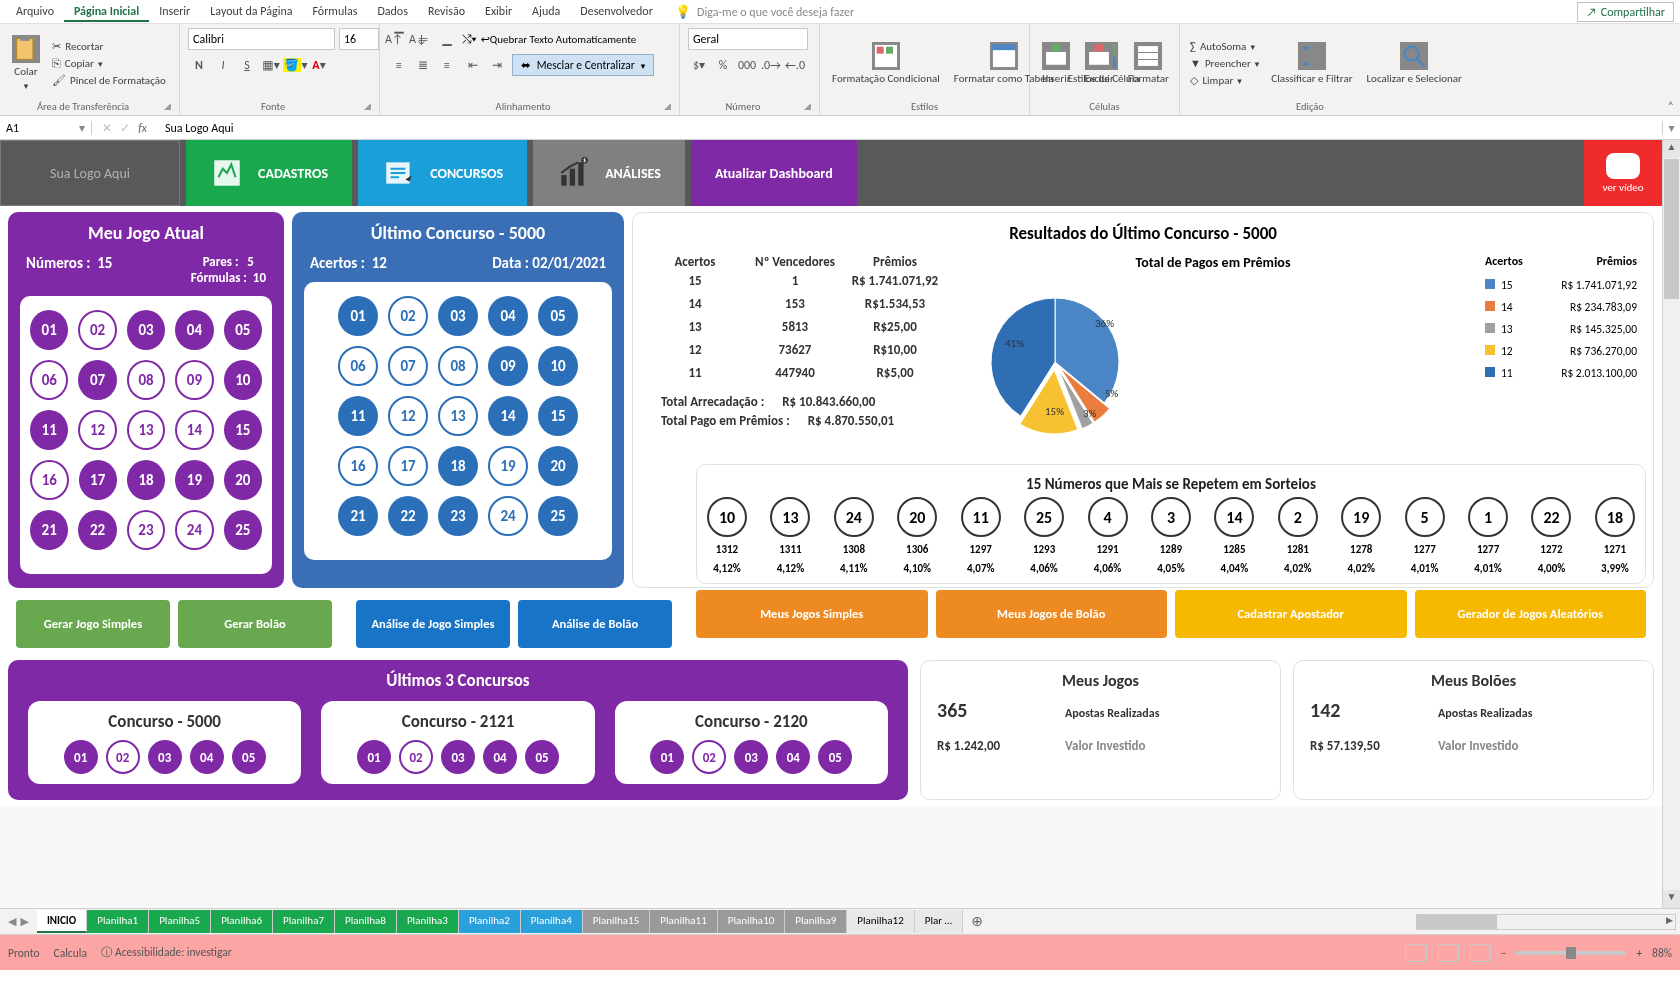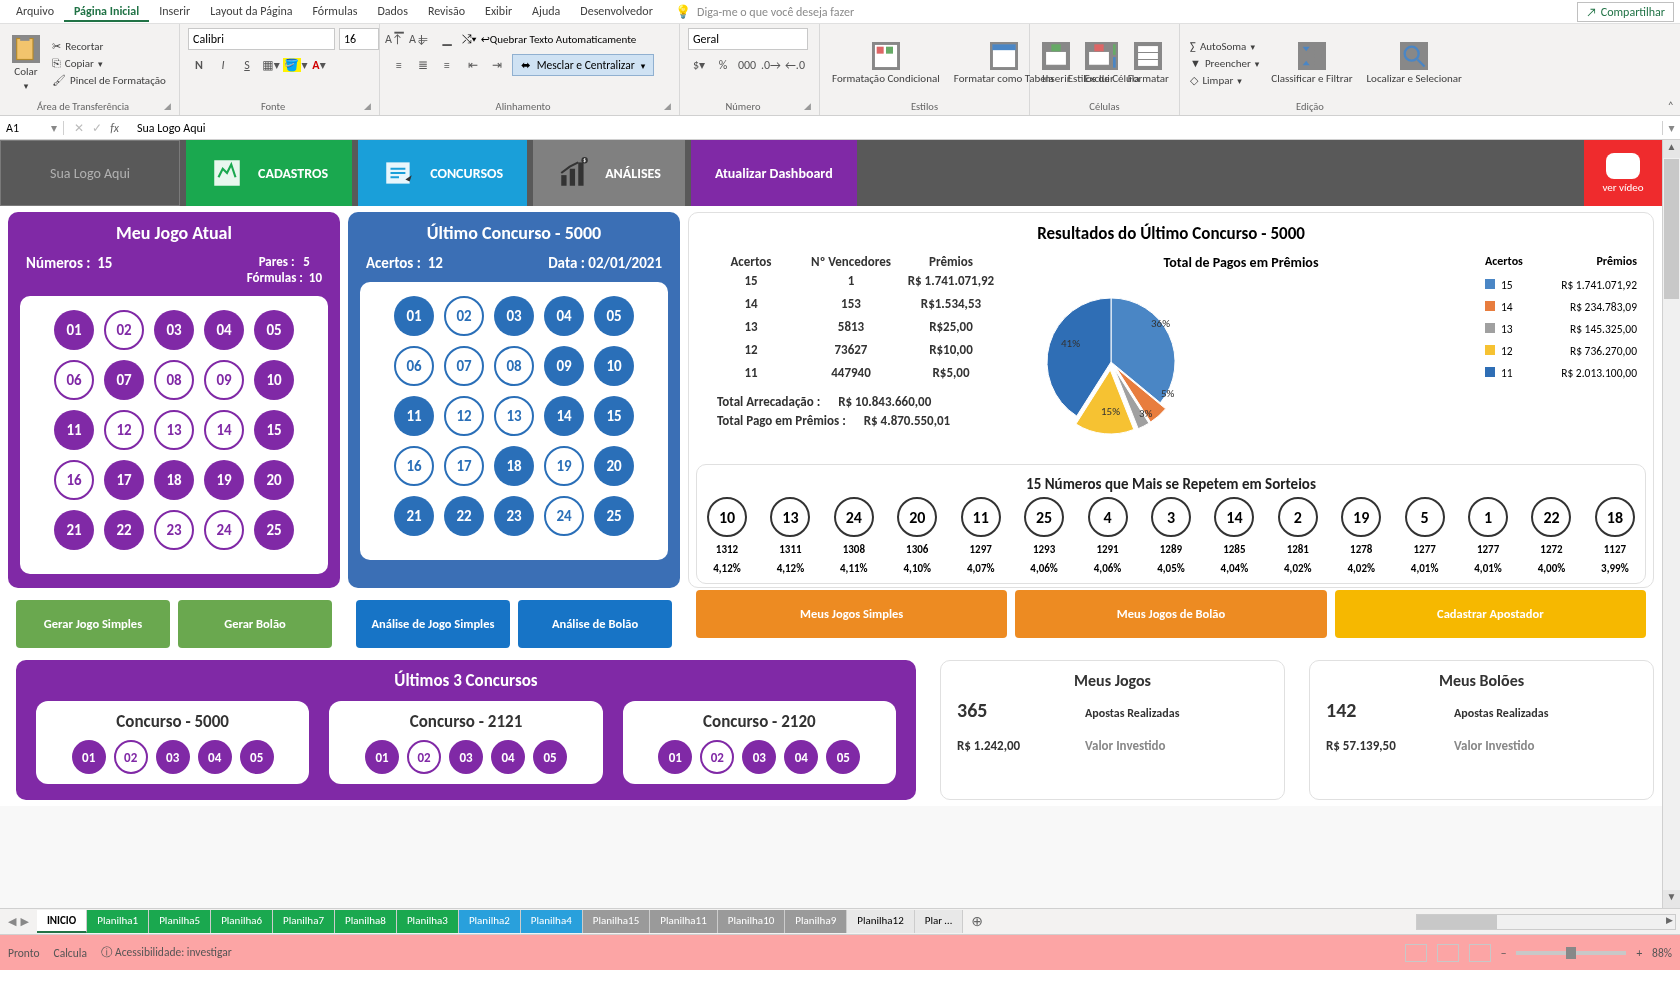--- a/index.html
+++ b/index.html
@@ -21,21 +21,21 @@
 .vstack .row { display:flex; align-items:center; gap:4px; white-space:nowrap; padding:1px 2px;}
 .big-col { display:flex; flex-direction:column; align-items:center; gap:2px; font-size:11px; color:#404040; padding:0 4px; white-space:nowrap;}
 .big-col .bicon { width:28px; height:28px; background:#888;}
 .sel { border:1px solid #c8c8c8; background:#fff; height:22px; font-size:12px; padding:0 4px;}
 .btnrow { display:flex; gap:2px;}
 .btnrow .b { width:22px; height:22px; border:1px solid transparent; display:flex; align-items:center; justify-content:center; font-size:12px; color:#555;}
 .mescla-btn { border:1px solid #90b0d0; background:#cfe2f3; padding:3px 8px; font-size:11.5px; display:flex; align-items:center; gap:6px;}
 .collapse { position:absolute; right:6px; bottom:2px; font-size:12px; color:#666;}
 
 .fbar { height:24px; border-bottom:1px solid #d0d0d0; display:flex; align-items:center; background:#fff;}
-.fbar .namebox { width:64px; border-right:1px solid #d0d0d0; padding:0 6px; font-size:12px;}
+.fbar .namebox { width:92px; border-right:1px solid #d0d0d0; padding:0 6px; font-size:12px;}
 .fbar .mid { display:flex; align-items:center; gap:8px; padding:0 10px; color:#999; font-size:12px;}
 .fbar .fx { font-style:italic; color:#666;}
 .fbar .content { flex:1; padding:0 8px; font-size:12px;}
 .fbar .drop {width:18px; text-align:center; color:#888; border-left:1px solid #d0d0d0;}
 
 .sheet-wrap { display:flex; height:768px;}
 .sheet {flex:1; background:#f8f8f8; position:relative; overflow:hidden;}
 .sheet-inner{ position:absolute; inset:0; overflow:auto;}
 .vscroll { width:18px; background:#f0f0f0; border-left:1px solid #d0d0d0; display:flex; flex-direction:column;}
 .vscroll .arr{height:18px; text-align:center; font-size:10px; color:#666; background:#e6e6e6;}
@@ -81,21 +81,21 @@
 .pie-leg .lr{display:flex; justify-content:space-between; align-items:center; font-size:11.5px; padding:4px 4px;}
 .sq{width:10px;height:10px;display:inline-block;margin-right:6px;}
 .totals{font-size:13px; font-weight:700; padding:8px 16px; color:#333;}
 .totals .trow{display:flex; gap:18px; padding:2px 0;}
 .hot-card{background:#fff;border:1px solid #e0e0e0;border-radius:10px;padding:6px 10px 8px;margin:6px 8px;}
 .hot-head{text-align:center;font-weight:700;font-size:15px;padding:4px;color:#222;}
 .hot-row{display:flex;gap:6px;justify-content:space-between;}
 .hball{width:40px;height:40px;border-radius:50%;border:2px solid #333;display:flex;align-items:center;justify-content:center;font-weight:700;font-size:16px;}
 .hstat{display:flex;gap:6px;justify-content:space-between;margin-top:6px;}
 .hstat .hc{width:40px;text-align:center;font-size:11px;font-weight:600;}
-.lower-row{display:flex; gap:24px; padding:6px 8px;margin-left:8px;}
+.lower-row{display:flex; gap:12px; padding:6px 8px;}
 .u3{flex:0 0 900px; background:#8029a6; border-radius:10px;}
 .u3 .u3head{color:#fff;font-weight:700;font-size:17px;text-align:center;padding:10px;}
 .u3 .u3body{display:flex;gap:20px;padding:0 20px 16px;}
 .u3card{flex:1;background:#fff;border-radius:12px;padding:10px;}
 .u3card .u3t{text-align:center;font-weight:700;font-size:17px;color:#333;margin-bottom:8px;}
 .mballs{display:flex;gap:8px;justify-content:center;}
 .mball{width:34px;height:34px;border-radius:50%;display:flex;align-items:center;justify-content:center;font-weight:700;font-size:13px;}
 .side-card{flex:1;background:#fff;border:1px solid #e0e0e0;border-radius:10px;padding:10px 16px;}
 .side-card .st{text-align:center;font-weight:700;font-size:16px;color:#333;}
 .side-card .srow{display:flex;gap:18px;align-items:baseline;padding:8px 0;font-weight:700;color:#333;}
@@ -396,21 +396,21 @@
     <div class="video-box">
       <div class="vp">
                 <div class="tri"></div>
               </div>
       <span style="font-size:11px">ver vídeo</span>
     </div>
   </div>
 
   <div class="grid2">
 
-    <div class="card card-purple" style="width:332px">
+    <div class="card card-purple" style="width:276px">
       <div class="card-head">Meu Jogo Atual</div>
       <div class="card-sub">
         <div><span>Números :</span>&nbsp;&nbsp;<span>15</span></div>
         <div class="col2">
           <div><span>Pares :</span>&nbsp;&nbsp;&nbsp;<span>5</span></div>
           <div><span>Fórmulas :</span>&nbsp;&nbsp;<span>10</span></div>
         </div>
       </div>
       <div class="balls-box" id="meujogo-balls">
                 <div class="balls-row">
@@ -627,21 +627,21 @@
                   <div class="hc">1297</div>
                   <div class="hc">1293</div>
                   <div class="hc">1291</div>
                   <div class="hc">1289</div>
                   <div class="hc">1285</div>
                   <div class="hc">1281</div>
                   <div class="hc">1278</div>
                   <div class="hc">1277</div>
                   <div class="hc">1277</div>
                   <div class="hc">1272</div>
-                  <div class="hc">1127</div>
+                  <div class="hc">1271</div>
                 </div>
         <div class="hstat" id="hot-pcts">
                   <div class="hc">4,12%</div>
                   <div class="hc">4,12%</div>
                   <div class="hc">4,11%</div>
                   <div class="hc">4,10%</div>
                   <div class="hc">4,07%</div>
                   <div class="hc">4,06%</div>
                   <div class="hc">4,06%</div>
                   <div class="hc">4,05%</div>
@@ -651,20 +651,21 @@
                   <div class="hc">4,01%</div>
                   <div class="hc">4,01%</div>
                   <div class="hc">4,00%</div>
                   <div class="hc">3,99%</div>
                 </div>
       </div>
       <div class="btnrow2" style="padding:0 8px">
         <div class="dbtn borange">Meus Jogos Simples</div>
         <div class="dbtn borange">Meus Jogos de Bolão</div>
         <div class="dbtn byellow">Cadastrar Apostador</div>
+        <div class="dbtn byellow">Gerador de Jogos Aleatórios</div>
       </div>
     </div>
   </div>
 
   <div class="lower-row">
     <div class="u3">
       <div class="u3head">Últimos 3  Concursos</div>
       <div class="u3body" id="u3body">
                 <div class="u3card">
                   <div class="u3t">Concurso - 5000</div>

